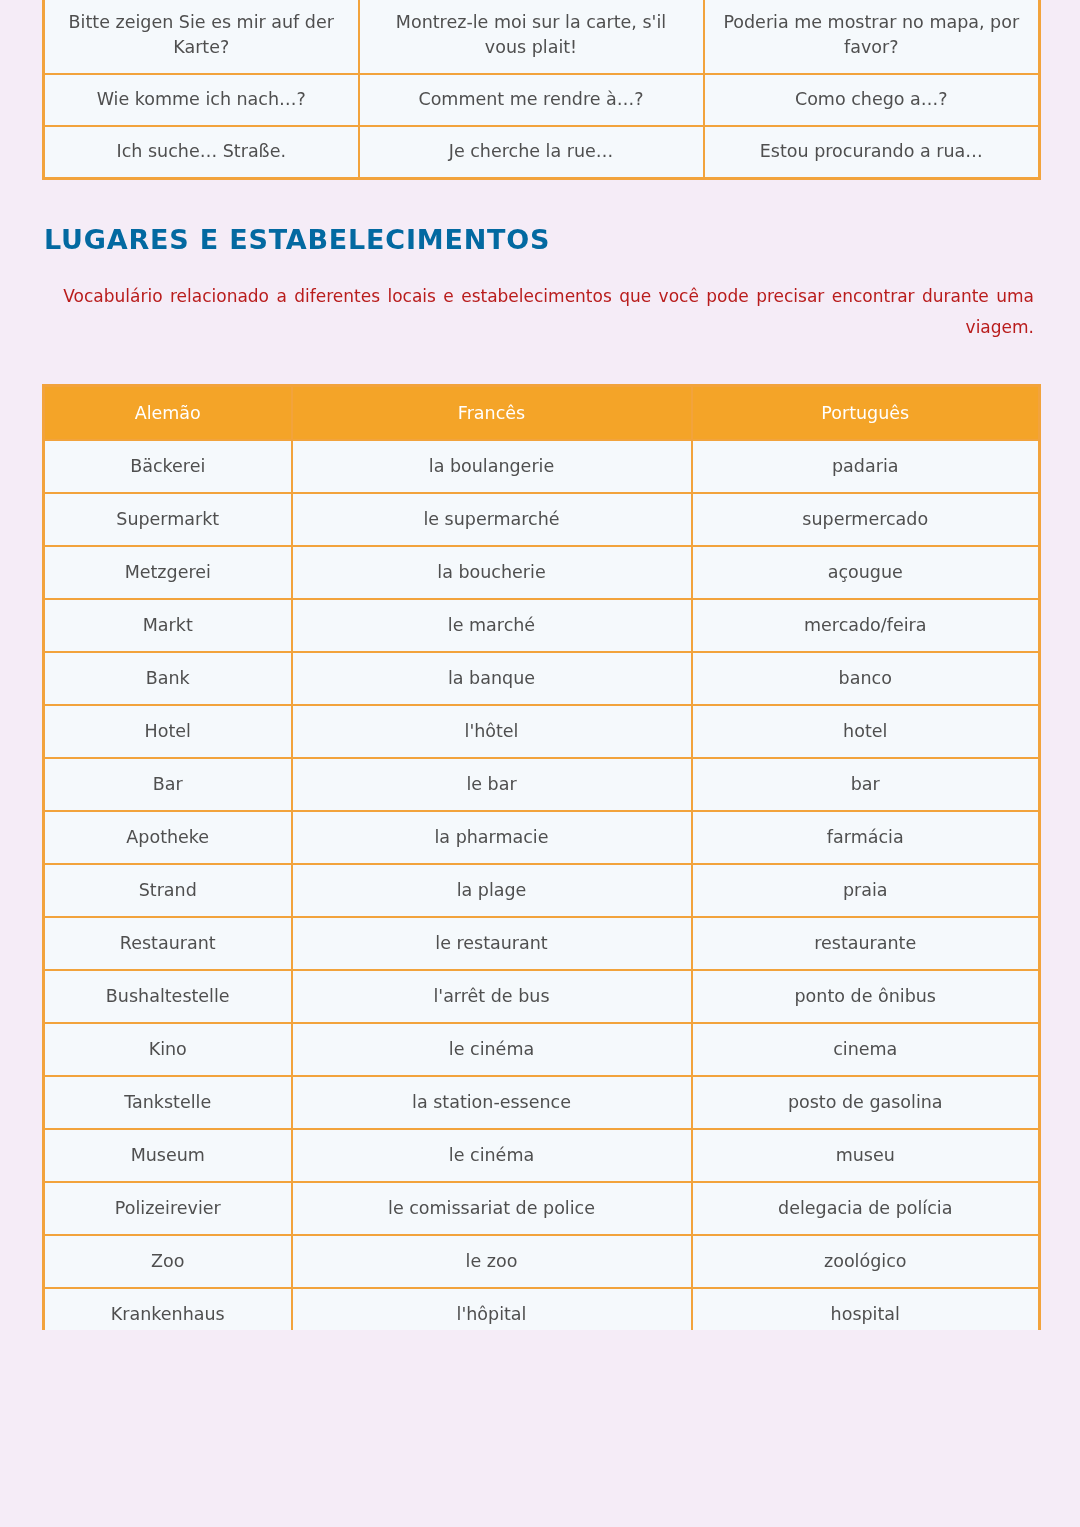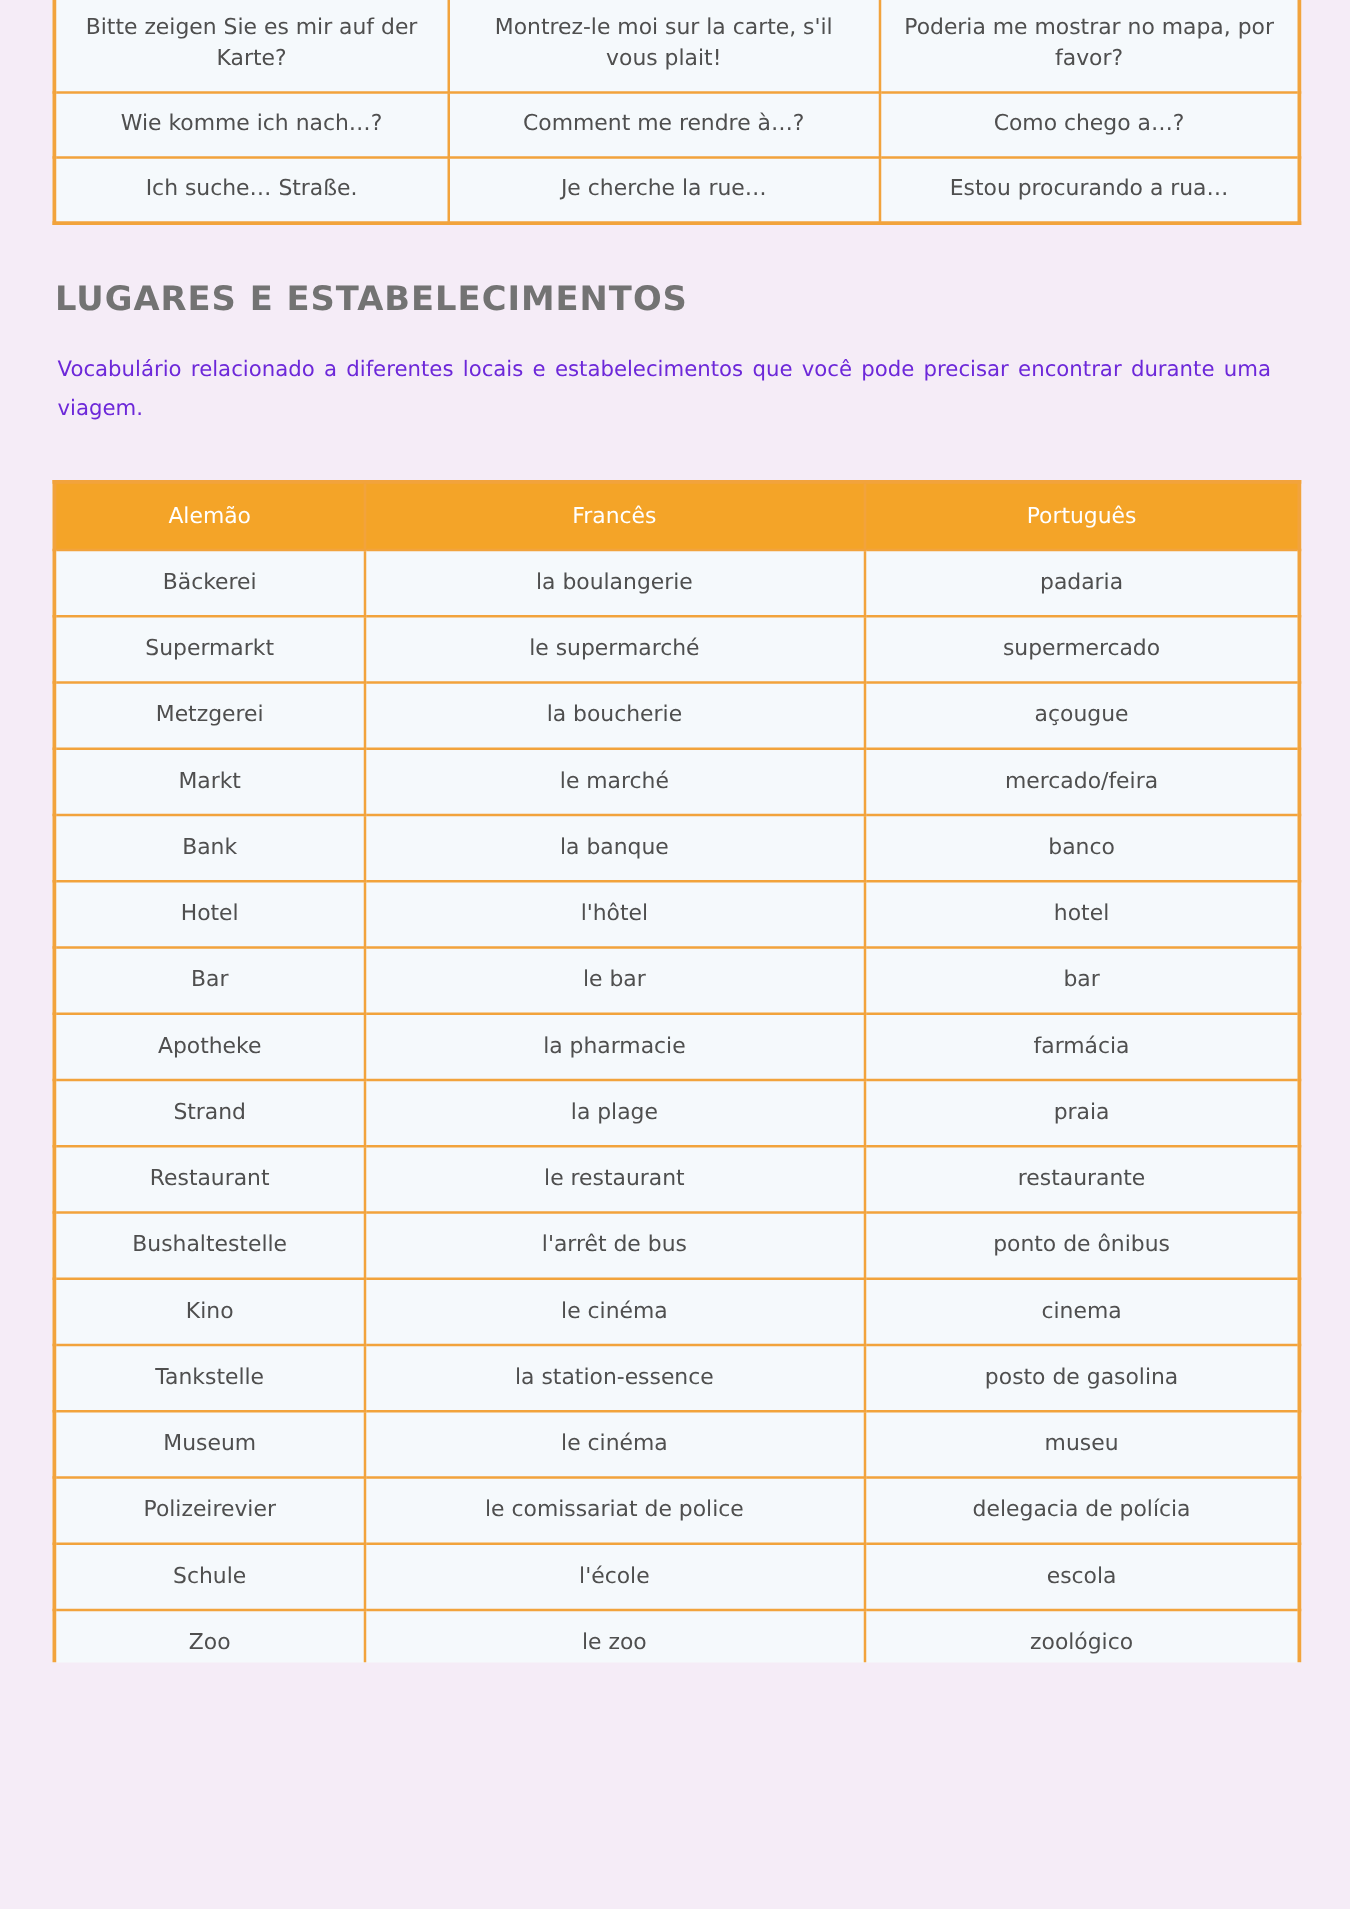--- a/index.html
+++ b/index.html
@@ -59,29 +59,30 @@
     height: 30px;
   }
   .phrase-table tr:first-child td {
     height: 56px;
   }
   
   h1.section-heading {
     margin: 44px 0 0 44px;
     font-size: 27px;
     font-weight: 700;
-    color: #737373;
+    color: #0369a1;
     letter-spacing: 0.8px;
   }
   p.intro {
     margin: 26px 46px 0 46px;
     font-size: 17px;
     line-height: 1.85;
-    color: #6d28d9;
+    color: #b91c1c;
     word-spacing: 2px;
+    text-align: right;
   }
   
   .places-table {
     margin-top: 40px;
   }
   .places-table col.c1 { width: 248px; }
   .places-table col.c2 { width: 400px; }
   .places-table col.c3 { width: 348px; }
   .places-table td {
     height: 31px;
@@ -204,25 +205,20 @@
           <td>Museum</td>
           <td>le cinéma</td>
           <td>museu</td>
         </tr>
         <tr>
           <td>Polizeirevier</td>
           <td>le comissariat de police</td>
           <td>delegacia de polícia</td>
         </tr>
         <tr>
-          <td>Schule</td>
-          <td>l'école</td>
-          <td>escola</td>
-        </tr>
-        <tr>
           <td>Zoo</td>
           <td>le zoo</td>
           <td>zoológico</td>
         </tr>
         <tr>
           <td>Krankenhaus</td>
           <td>l'hôpital</td>
           <td>hospital</td>
         </tr>
       </tbody>

